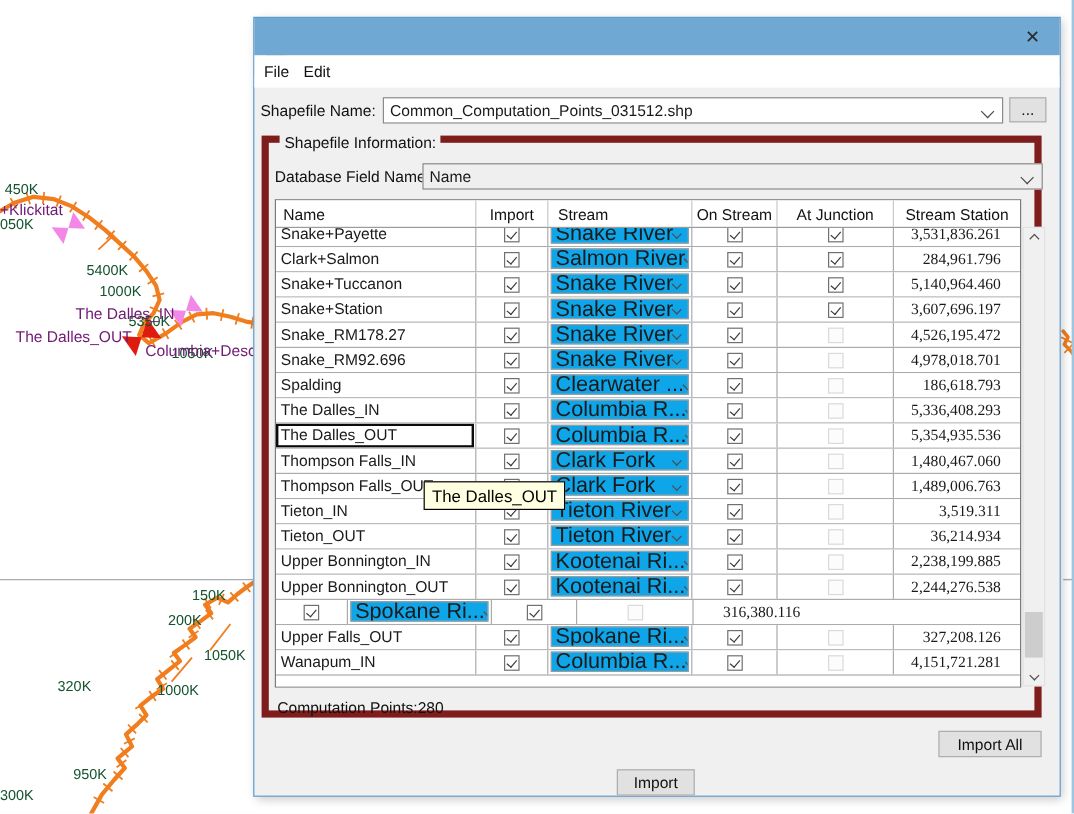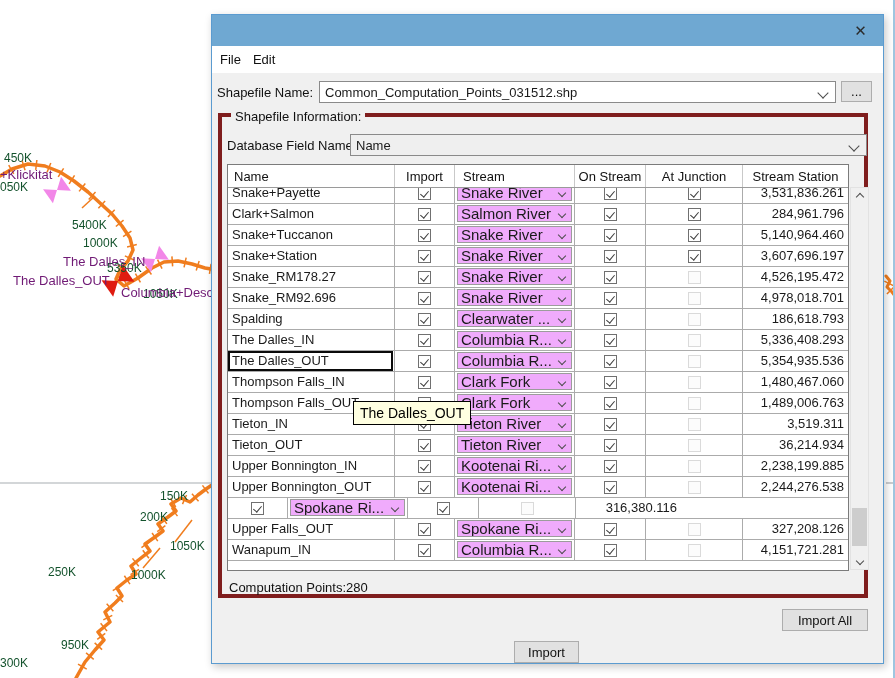--- a/index.html
+++ b/index.html
@@ -31,42 +31,42 @@
   .combo.flat{background:#EFEFEF;}
   .combo .chev{position:absolute;right:8px;top:7px;}
   .chev{width:7px;height:7px;border-right:1.4px solid #4d4d4d;border-bottom:1.4px solid #4d4d4d;
         transform:rotate(45deg);display:inline-block;}
   .chev.up{transform:rotate(-135deg);}
   .chev.sm{width:5px;height:5px;}
 
   .btn{position:absolute;box-sizing:border-box;background:#E1E1E1;border:1px solid #ADADAD;
        font-size:13px;color:#111;display:flex;align-items:center;justify-content:center;cursor:default;}
 
-  .groupbox{position:absolute;left:6px;top:98px;width:650px;height:485px;border:4px solid #7f1d1d;box-sizing:border-box;}
+  .groupbox{position:absolute;left:6px;top:98px;width:650px;height:485px;border:6px solid #7f1d1d;box-sizing:border-box;}
   .group-title{position:absolute;left:9px;top:-8px;background:#F0F0F0;padding:0 4px;font-size:13px;color:#111;}
 
   
   .tbl{position:absolute;left:5px;top:47px;width:622px;height:407px;border:1px solid #7b7b7b;background:#fff;box-sizing:border-box;}
   .thead{display:flex;height:23px;border-bottom:1px solid #9a9a9a;box-sizing:border-box;background:#fff;}
   .th{font-size:13px;color:#111;box-sizing:border-box;border-right:1px solid #c9c9c9;display:flex;align-items:center;}
   .tbody{position:relative;height:382px;overflow:hidden;background:#fff;}
   .rows{position:absolute;left:0;top:-5px;right:0;}
   .trow{display:flex;height:21px;border-bottom:1px solid #ABABAB;box-sizing:border-box;background:#fff;}
   .td{box-sizing:border-box;border-right:1px solid #ABABAB;overflow:hidden;position:relative;}
   .c0{width:167px;} .c1{width:60px;} .c2{width:120px;} .c3{width:71px;} .c4{width:97px;} .c5{width:105px;border-right:none;}
   .td.name{font-size:13px;line-height:19px;padding-left:4px;white-space:nowrap;}
   .td.center{display:flex;align-items:center;justify-content:center;}
-  .td.num{font-size:13px;line-height:19px;text-align:right;padding-right:4px;white-space:nowrap;}
+  .td.num{font-size:13px;line-height:19px;text-align:right;padding-right:16px;white-space:nowrap;font-family:Liberation Serif, serif;}
   .td.name.sel::after{content:"";position:absolute;left:0;top:0;right:1px;bottom:0;border:2px solid #0a0a0a;pointer-events:none;}
   .cb{width:13px;height:13px;box-sizing:border-box;border:1px solid #707070;background:#fff;position:relative;flex:0 0 auto;}
   .cb.checked::after{content:"";position:absolute;left:3px;top:1px;width:4px;height:7px;
         border-right:1.7px solid #3c3c3c;border-bottom:1.7px solid #3c3c3c;transform:rotate(40deg);}
   .cb.light{border-color:#DADADA;background:#FCFCFC;}
-  .dd{flex:1;height:17px;margin:1px 2px;box-sizing:border-box;border:1px solid #9c9c9c;background:#f0abfc;
-      display:flex;align-items:center;font-size:15px;padding:0 3px;white-space:nowrap;overflow:hidden;}
+  .dd{flex:1;height:17px;margin:1px 2px;box-sizing:border-box;border:1px solid #9c9c9c;background:#0ea5e9;
+      display:flex;align-items:center;font-size:18px;padding:0 3px;white-space:nowrap;overflow:hidden;}
   .dd .chev{margin-left:auto;margin-right:3px;flex:0 0 auto;}
   .stream-cell{display:flex;align-items:stretch;}
 
   
   .sb{position:absolute;left:628px;top:70px;width:19px;height:383px;background:#F0F0F0;border:1px solid #E2E2E2;box-sizing:border-box;}
   .sb-arrow{position:absolute;left:0;width:17px;height:17px;display:flex;align-items:center;justify-content:center;}
   .sb-arrow.up{top:0;} .sb-arrow.down{bottom:0;}
   .sb-thumb{position:absolute;left:1px;top:320px;width:15px;height:38px;background:#CDCDCD;}
 
   .status-lbl{position:absolute;left:7px;top:463px;font-size:13px;color:#111;}
@@ -157,21 +157,21 @@
       <div class="map-label orange" style="left: 72px; top: 190px; margin-top: 28px;">5400K</div>
       <div class="map-label orange" style="left: 83px; top: 236px;">1000K</div>
       <div class="map-label orange" style="left: 107px; top: 261px;">5350K</div>
       <div class="map-label black" style="left: 63px; top: 254px;">The Dalles_IN</div>
       <div class="map-label black" style="left: 13px; top: 273px;">The Dalles_OUT</div>
       <div class="map-label orange" style="left: 143px; top: 287px;">1050K</div>
       <div class="map-label black" style="left: 121px; top: 285px;">Columbia+Desc</div>
       <div class="map-label orange" style="left: 160px; top: 489px;">150K</div>
       <div class="map-label orange" style="left: 140px; top: 510px;">200K</div>
       <div class="map-label orange" style="left: 170px; top: 539px;">1050K</div>
-      <div class="map-label orange" style="left: 48px; top: 565px;">250K</div>
+      <div class="map-label orange" style="left: 48px; top: 565px;">320K</div>
       <div class="map-label orange" style="left: 131px; top: 568px;">1000K</div>
       <div class="map-label orange" style="left: 61px; top: 638px;">950K</div>
       <div class="map-label orange" style="left: 0px; top: 656px;">300K</div>
     </div>
   <div class="win-right-edge"></div>
 
   <div class="dialog">
 
     <div class="titlebar">
       <svg class="title-icon" viewBox="0 0 16 16">

